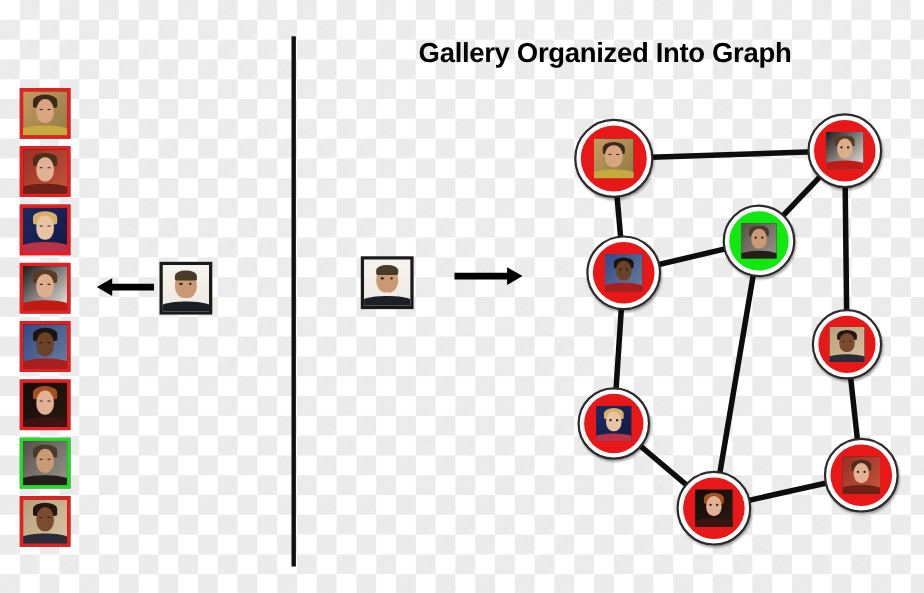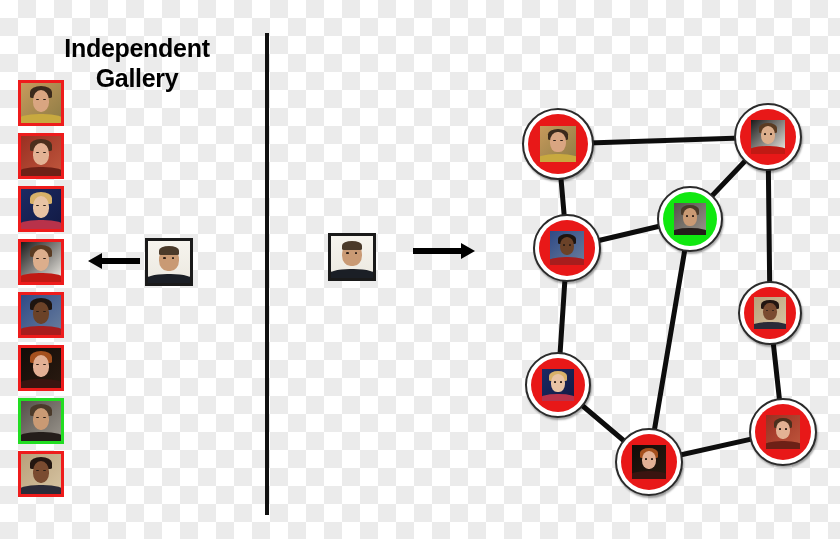--- a/index.html
+++ b/index.html
@@ -86,22 +86,22 @@
   .f-head{position:absolute;border-radius:48% 48% 45% 45%;}
   .f-hair{position:absolute;border-radius:50% 50% 10% 10%;}
   .f-body{position:absolute;left:-10%;right:-10%;bottom:-12%;height:34%;border-radius:46% 46% 0 0;}
   .f-eye{position:absolute;width:7%;height:4%;border-radius:50%;background:#2a1d16;}
 </style>
 </head>
 <body>
 
 <div id="stage">
 
-  <div class="title" id="title-left">Independent Gallery</div>
-
+
+  <div class="title" id="title-right">Gallery Organized Into Graph</div>
 
   <div id="divider"></div>
 
   <div id="gallery">
       <div class="thumb">
         <div class="face">
           <div class="f-bg" style="background:linear-gradient(135deg,#c79a5c,#8d7c45);"></div>
           <div class="f-body" style="background:#c8a93f;"></div>
           <div class="f-hair" style="left:22%;top:8%;width:56%;height:30%;background:#3a2a1c;"></div>
           <div class="f-head" style="left:29%;top:17%;width:42%;height:55%;background:#d9a581;"></div>

